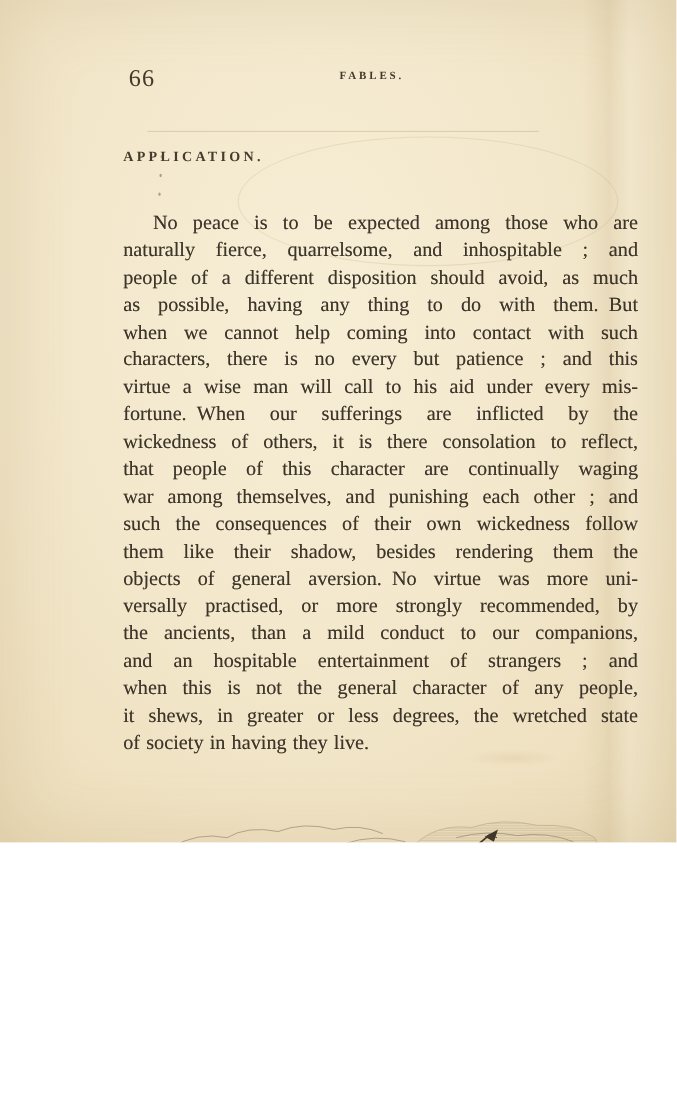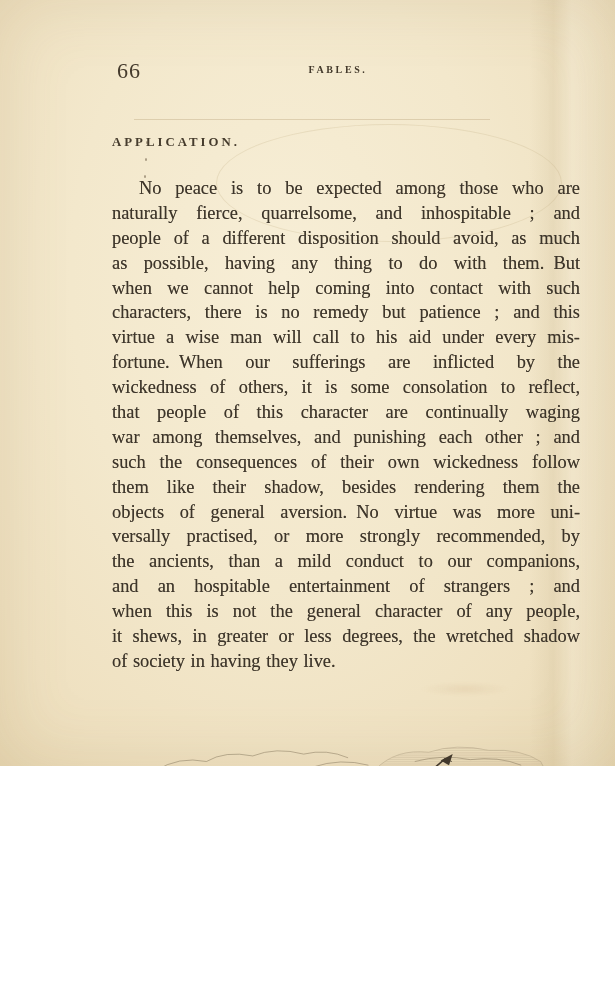--- a/index.html
+++ b/index.html
@@ -24,21 +24,21 @@
     text-align:center;
     font-size:10px;font-weight:bold;letter-spacing:2.6px;
     color:#43392b;
   }
   .section-head{
     position:absolute;left:112px;top:135px;width:468px;
     font-size:12.8px;font-weight:bold;letter-spacing:3px;
     color:#463c2d;
   }
   .body-text{
-    position:absolute;left:112px;top:176px;width:468px;
+    position:absolute;left:112px;top:190px;width:468px;
     font-size:18.4px;line-height:24.9px;
     word-spacing:1px;
     text-shadow:0 0 .4px rgba(61,53,42,.55);
   }
   .text-line{
     text-align:justify;
     text-align-last:justify;
     height:24.9px;white-space:nowrap;
   }
   .text-line:first-child{text-indent:27px;}
@@ -69,34 +69,34 @@
   <div class="stamp-oval"></div>
 
   <div class="section-head">APPLICATION.</div>
 
   <div class="body-text">
       <div class="text-line">No peace is to be expected among those who are</div>
       <div class="text-line">naturally fierce, quarrelsome, and inhospitable ; and</div>
       <div class="text-line">people of a different disposition should avoid, as much</div>
       <div class="text-line">as possible, having any thing to do with them. But</div>
       <div class="text-line">when we cannot help coming into contact with such</div>
-      <div class="text-line">characters, there is no remedy but patience ; and this</div>
+      <div class="text-line">characters, there is no every but patience ; and this</div>
       <div class="text-line">virtue a wise man will call to his aid under every mis-</div>
       <div class="text-line">fortune. When our sufferings are inflicted by the</div>
-      <div class="text-line">wickedness of others, it is some consolation to reflect,</div>
+      <div class="text-line">wickedness of others, it is there consolation to reflect,</div>
       <div class="text-line">that people of this character are continually waging</div>
       <div class="text-line">war among themselves, and punishing each other ; and</div>
       <div class="text-line">such the consequences of their own wickedness follow</div>
       <div class="text-line">them like their shadow, besides rendering them the</div>
       <div class="text-line">objects of general aversion. No virtue was more uni-</div>
       <div class="text-line">versally practised, or more strongly recommended, by</div>
       <div class="text-line">the ancients, than a mild conduct to our companions,</div>
       <div class="text-line">and an hospitable entertainment of strangers ; and</div>
       <div class="text-line">when this is not the general character of any people,</div>
-      <div class="text-line">it shews, in greater or less degrees, the wretched shadow</div>
+      <div class="text-line">it shews, in greater or less degrees, the wretched state</div>
       <div class="text-line">of society in having they live.</div>
     </div>
 
   <div class="speck" style="left:146px;top:141px;"></div>
   <div class="speck" style="left:145px;top:158px;"></div>
   <div class="speck" style="left:144px;top:175px;"></div>
 
   <div class="smudge" style="left:494px;top:764px;width:52px;height:16px;background:radial-gradient(rgba(193,128,74,.16),transparent 70%);"></div>
   <div class="smudge" style="left:518px;top:794px;width:32px;height:14px;background:radial-gradient(rgba(193,128,74,.15),transparent 70%);"></div>
   <div class="smudge" style="left:492px;top:824px;width:58px;height:16px;background:radial-gradient(rgba(193,128,74,.15),transparent 70%);"></div>

